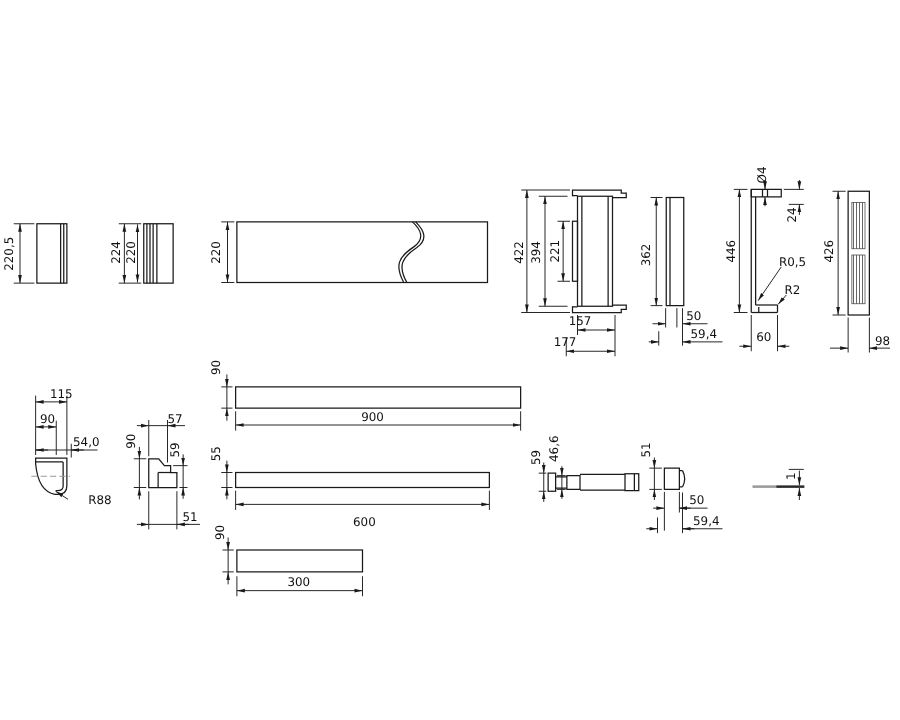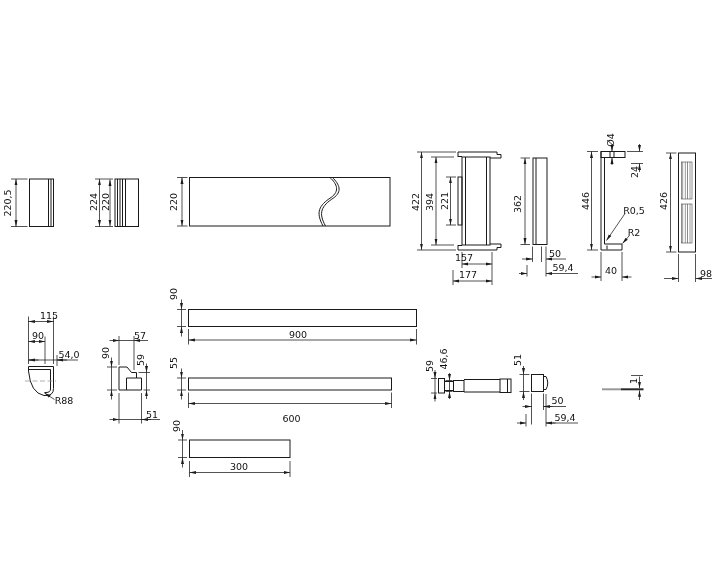--- a/index.html
+++ b/index.html
@@ -302,36 +302,36 @@
 </svg>
 
 <div class="dim rot" style="left:7.5px;top:202.5px">220,5</div>
 <div class="dim rot" style="left:93.5px;top:202px">224</div>
 <div class="dim rot" style="left:105.5px;top:202px">220</div>
 <div class="dim rot" style="left:173.5px;top:201.5px">220</div>
 <div class="dim rot" style="left:415.5px;top:201.5px">422</div>
 <div class="dim rot" style="left:430px;top:201.5px">394</div>
 <div class="dim rot" style="left:444.5px;top:201px">221</div>
 <div class="dim" style="left:464px;top:258px">157</div>
-<div class="dim" style="left:468px;top:275px">177</div>
+<div class="dim" style="left:452px;top:275px">177</div>
 <div class="dim rot" style="left:517.5px;top:204px">362</div>
 <div class="dim" style="left:555px;top:254px">50</div>
 <div class="dim" style="left:563px;top:268px">59,4</div>
 <div class="dim rot" style="left:611px;top:140px">Ø4</div>
 <div class="dim rot" style="left:634.5px;top:171.5px">24</div>
 <div class="dim rot" style="left:585.5px;top:200.5px">446</div>
 <div class="dim" style="left:634px;top:210.5px">R0,5</div>
 <div class="dim" style="left:634px;top:232.5px">R2</div>
-<div class="dim" style="left:611px;top:271px">40</div>
+<div class="dim" style="left:611px;top:271px">60</div>
 <div class="dim rot" style="left:663.5px;top:201px">426</div>
 <div class="dim" style="left:706px;top:273.5px">98</div>
 <div class="dim" style="left:49px;top:316px">115</div>
 <div class="dim" style="left:38px;top:336px">90</div>
 <div class="dim" style="left:69px;top:355px">54,0</div>
-<div class="dim" style="left:64px;top:401px">R88</div>
+<div class="dim" style="left:80px;top:401px">R88</div>
 <div class="dim" style="left:140px;top:335.5px">57</div>
 <div class="dim rot" style="left:106px;top:353px">90</div>
 <div class="dim rot" style="left:141px;top:360px">59</div>
 <div class="dim" style="left:152px;top:415px">51</div>
 <div class="dim rot" style="left:174px;top:294px">90</div>
 <div class="dim" style="left:298px;top:334.5px">900</div>
 <div class="dim rot" style="left:174px;top:362.5px">55</div>
 <div class="dim" style="left:291.5px;top:419px">600</div>
 <div class="dim rot" style="left:176.5px;top:426px">90</div>
 <div class="dim" style="left:239px;top:466.5px">300</div>

